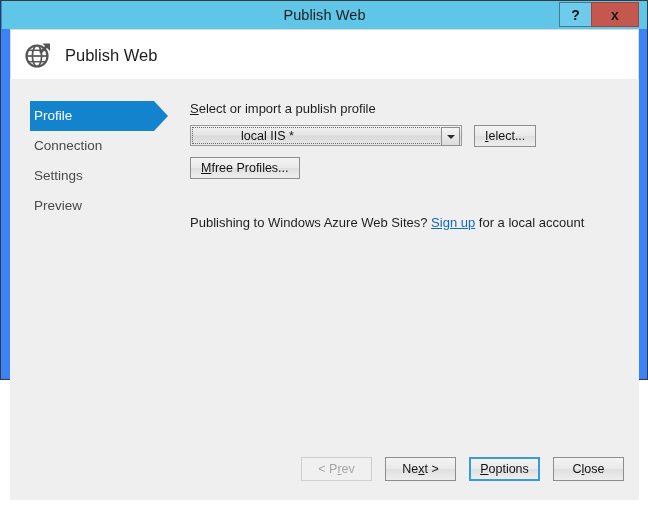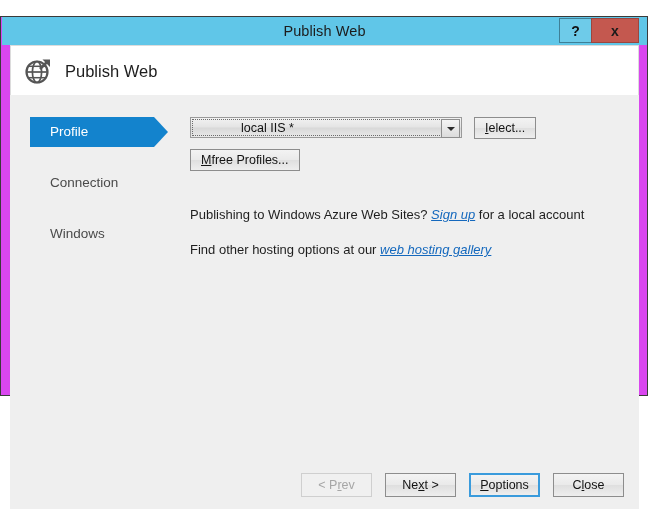--- a/index.html
+++ b/index.html
@@ -11,25 +11,25 @@
     width: 648px;
     height: 509px;
     overflow: hidden;
     font-family: "Liberation Sans", sans-serif;
     -webkit-font-smoothing: antialiased;
   }
 
   
   .window {
     position: absolute;
-    left: 0; top: 16px;
+    left: 0; top: 0;
     width: 648px;
     height: 380px;
     box-sizing: border-box;
-    background: #d946ef;
+    background: #3b82f6;
     border: 1px solid #3a3a3a;
   }
 
   
   .titlebar {
     position: absolute;
     left: 1px; top: 0px;
     width: 645px;
     height: 28px;
     background: #60c6e8;
@@ -119,26 +119,26 @@
   .nav {
     position: absolute;
     left: 19px;
     top: 22px;
     width: 152px;
   }
   .nav-item {
     position: relative;
     height: 30px;
     line-height: 30px;
-    padding-left: 20px;
+    padding-left: 4px;
     font-size: 13.5px;
     color: #4a4a4a;
     cursor: default;
     box-sizing: border-box;
-    margin-bottom: 21px;
+    margin-bottom: 0;
   }
   .nav-item.selected {
     background: #1383cd;
     color: #ffffff;
     width: 124px;
   }
   .nav-item.selected::after {
     content: "";
     position: absolute;
     left: 124px;
@@ -231,21 +231,20 @@
   .btn.import { margin-left: 12px; min-width: 60px; }
   .btn.manage { margin-top: 10px; min-width: 106px; }
 
   
   .links { margin-top: 36px; font-size: 13px; color: #1e1e1e; }
   .links p { margin: 0 0 20px 0; }
   .lnk {
     color: #1468bd;
     text-decoration: underline;
     cursor: pointer;
-    font-style: italic;
   }
 
   
   .footer {
     position: absolute;
     left: 0;
     bottom: 18px;
     width: 629px;
     display: flex;
     justify-content: flex-end;
@@ -309,26 +308,30 @@
   <div class="content">
 
     <div class="nav">
       <div class="nav-item selected">
         <span>Profile</span>
       </div>
       <div class="nav-item">
         <span>Connection</span>
       </div>
       <div class="nav-item">
-        <span>Windows</span>
+        <span>Settings</span>
+      </div>
+      <div class="nav-item">
+        <span>Preview</span>
       </div>
     </div>
 
     <div class="panel">
 
+      <div class="field-label"><span class="acc">S</span><span>elect or import a publish profile</span></div>
 
       <div class="row">
         <div class="combo">
           <div class="combo-focus"></div>
           <div class="combo-text">local IIS *</div>
           <div class="combo-btn">
             <span class="caret-down"></span>
           </div>
         </div>
         <div class="btn import">
@@ -337,21 +340,20 @@
           </div>
       </div>
 
       <div class="btn manage">
           <span class="acc">M</span>
           <span>free Profiles...</span>
         </div>
 
       <div class="links">
         <p><span>Publishing to Windows Azure Web Sites? </span><span class="lnk">Sign up</span><span> for a local account</span></p>
-        <p><span>Find other hosting options at our </span><span class="lnk">web hosting gallery</span><span></span></p>
       </div>
 
     </div>
 
     <div class="footer">
       <div class="fbtn disabled">
           <span>&lt; P</span>
           <span class="acc">r</span>
           <span>ev</span>
         </div>

